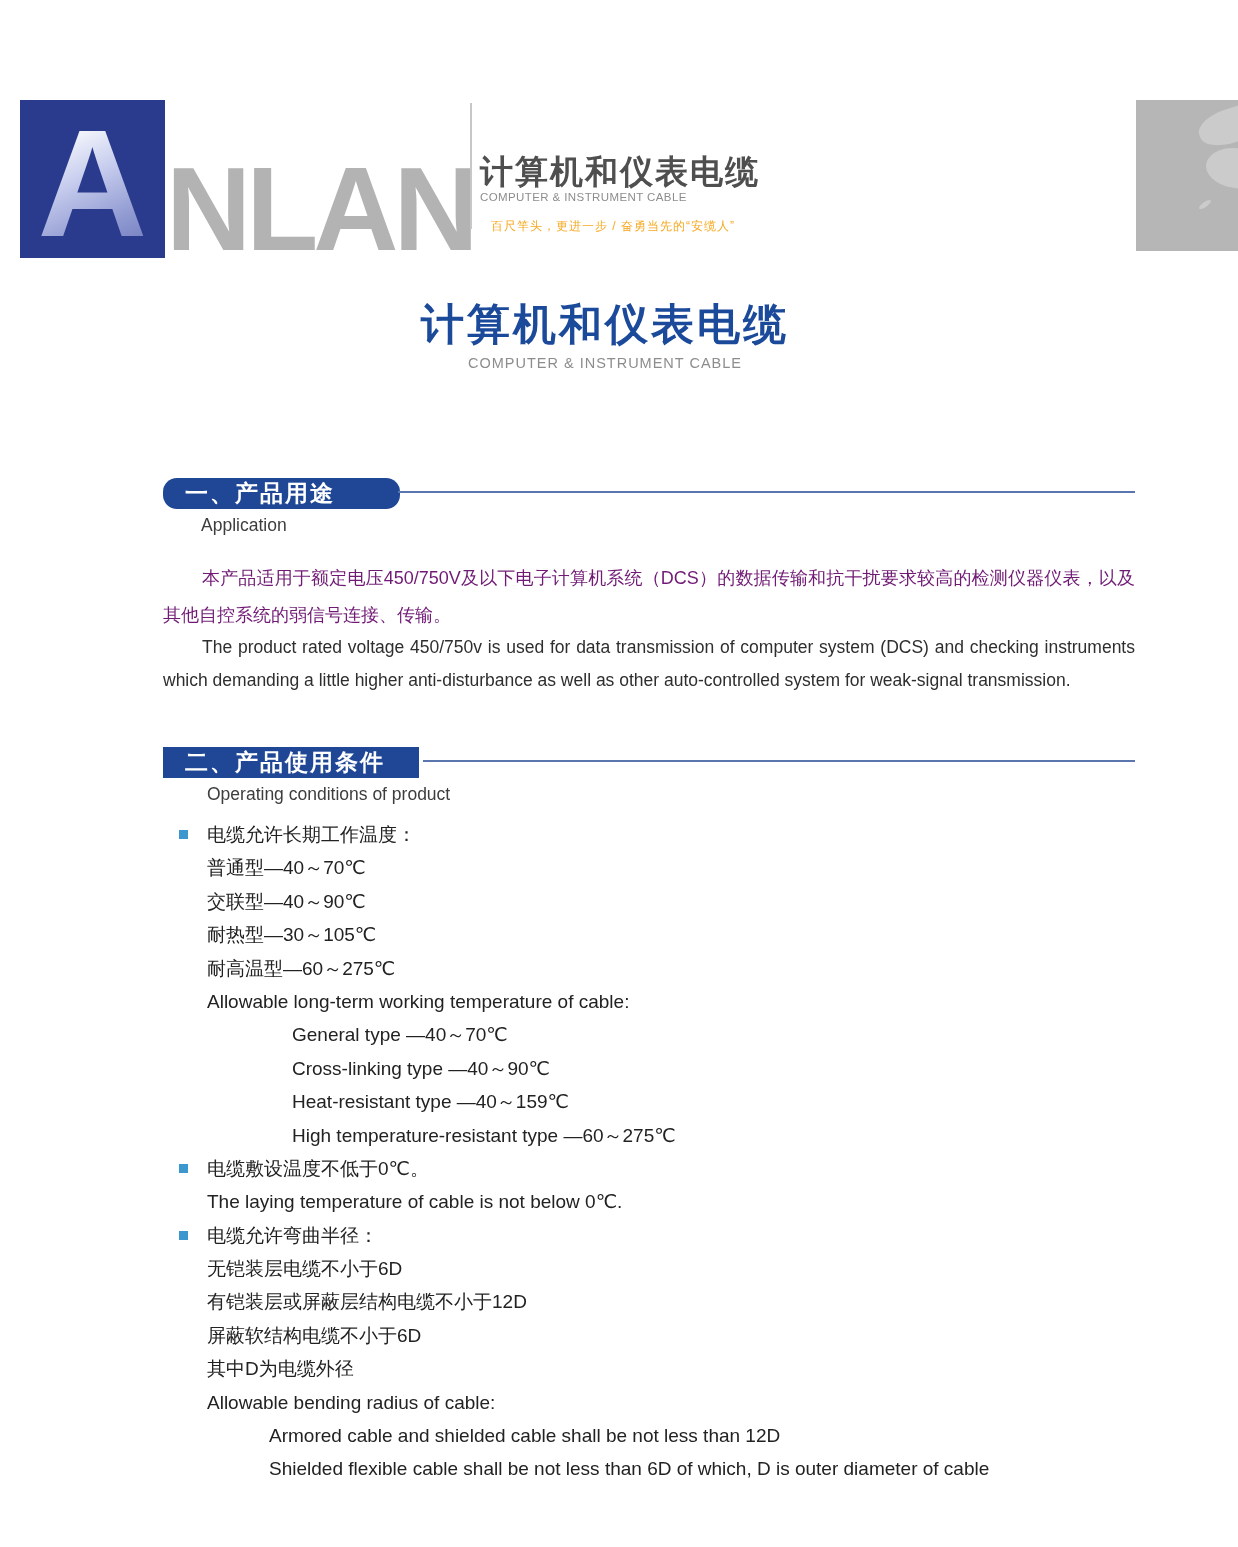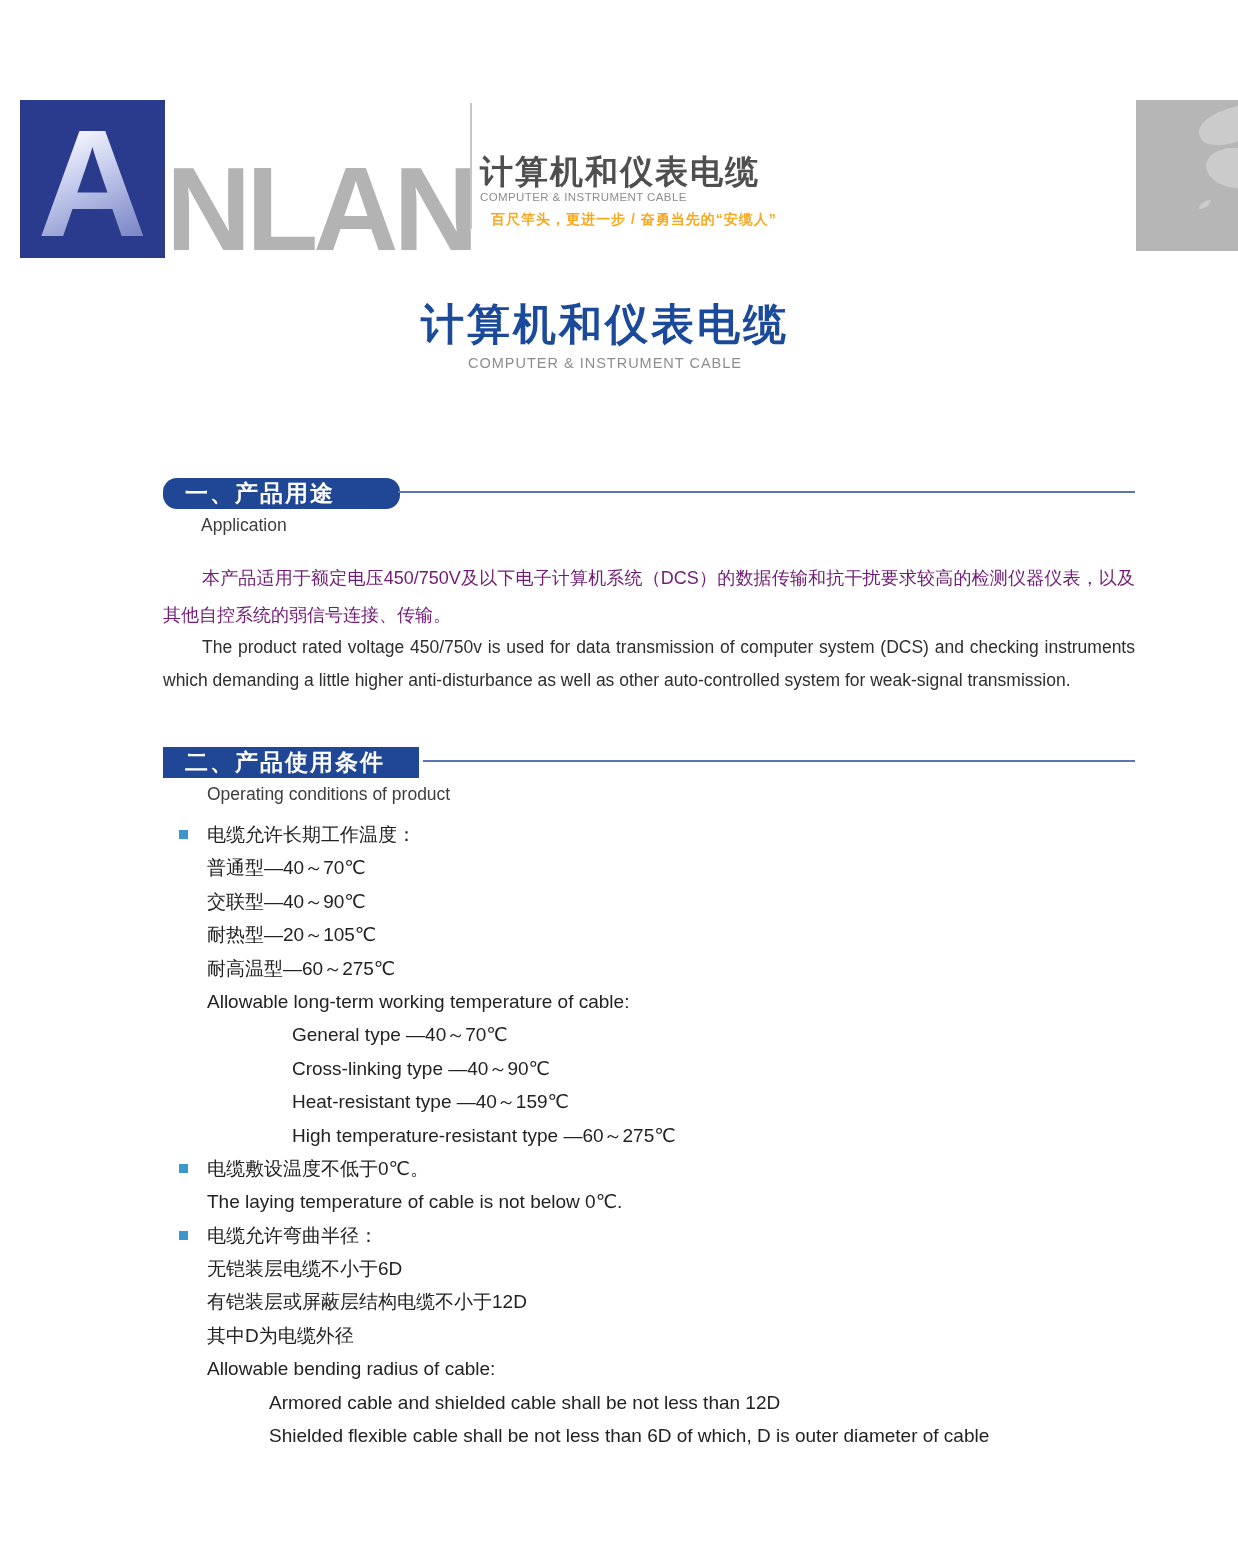--- a/index.html
+++ b/index.html
@@ -38,22 +38,22 @@
   .header-title-zh{
     position:absolute;left:480px;top:150px;
     font-size:33px;font-weight:bold;color:#4f4f4f;letter-spacing:2px;
     white-space:nowrap;
   }
   .header-title-en{
     position:absolute;left:480px;top:191px;
     font-size:11.5px;color:#8d8d8d;letter-spacing:0.4px;white-space:nowrap;
   }
   .header-slogan{
-    position:absolute;left:491px;top:211px;
-    font-size:14px;font-weight:bold;color:var(--orange,#f7a81f);
+    position:absolute;left:491px;top:218px;
+    font-size:12px;font-weight:normal;color:var(--orange,#f7a81f);
     letter-spacing:1px;white-space:nowrap;
   }
   .corner-box{
     position:absolute;left:1136px;top:100px;width:102px;height:151px;
     background:#b6b6b6;overflow:hidden;
   }
   .leaf1,.leaf2,.leaf3{position:absolute;background:#cbcbcb;}
   .leaf1{width:70px;height:34px;right:-30px;top:8px;border-radius:50% 40% 60% 50%;transform:rotate(-18deg);}
   .leaf2{width:60px;height:40px;right:-28px;top:48px;border-radius:60% 45% 55% 50%;transform:rotate(12deg);}
   .leaf3{width:14px;height:5px;right:26px;top:102px;border-radius:50%;transform:rotate(-35deg);}
@@ -140,31 +140,32 @@
   <div class="para para-zh">本产品适用于额定电压450/750V及以下电子计算机系统（DCS）的数据传输和抗干扰要求较高的检测仪器仪表，以及其他自控系统的弱信号连接、传输。</div>
   <div class="para para-en">The product rated voltage 450/750v is used for data transmission of computer system (DCS) and checking instruments which demanding a little higher anti-disturbance as well as other auto-controlled system for weak-signal transmission.</div>
 
   <div class="section-bar bar-2">二、产品使用条件</div>
   <div class="section-rule rule-2"></div>
   <div class="section-sub sub-2">Operating conditions of product</div>
   <div class="cond-list">
       <div class="cond-row indent-0"><span class="sq-bullet"></span><span>电缆允许长期工作温度：</span></div>
       <div class="cond-row indent-0"><span>普通型—40～70℃</span></div>
       <div class="cond-row indent-0"><span>交联型—40～90℃</span></div>
-      <div class="cond-row indent-0"><span>耐热型—20～105℃</span></div>
+      <div class="cond-row indent-0"><span>耐热型—30～105℃</span></div>
       <div class="cond-row indent-0"><span>耐高温型—60～275℃</span></div>
       <div class="cond-row indent-0"><span>Allowable long-term working temperature of cable:</span></div>
       <div class="cond-row indent-1"><span>General type —40～70℃</span></div>
       <div class="cond-row indent-1"><span>Cross-linking type —40～90℃</span></div>
       <div class="cond-row indent-1"><span>Heat-resistant type —40～159℃</span></div>
       <div class="cond-row indent-1"><span>High temperature-resistant type —60～275℃</span></div>
       <div class="cond-row indent-0"><span class="sq-bullet"></span><span>电缆敷设温度不低于0℃。</span></div>
       <div class="cond-row indent-0"><span>The laying temperature of cable is not below 0℃.</span></div>
       <div class="cond-row indent-0"><span class="sq-bullet"></span><span>电缆允许弯曲半径：</span></div>
       <div class="cond-row indent-0"><span>无铠装层电缆不小于6D</span></div>
       <div class="cond-row indent-0"><span>有铠装层或屏蔽层结构电缆不小于12D</span></div>
+      <div class="cond-row indent-0"><span>屏蔽软结构电缆不小于6D</span></div>
       <div class="cond-row indent-0"><span>其中D为电缆外径</span></div>
       <div class="cond-row indent-0"><span>Allowable bending radius of cable:</span></div>
       <div class="cond-row indent-2"><span>Armored cable and shielded cable shall be not less than 12D</span></div>
       <div class="cond-row indent-2"><span>Shielded flexible cable shall be not less than 6D of which, D is outer diameter of cable</span></div>
     </div>
 
 </div>
 
 </body></html>

